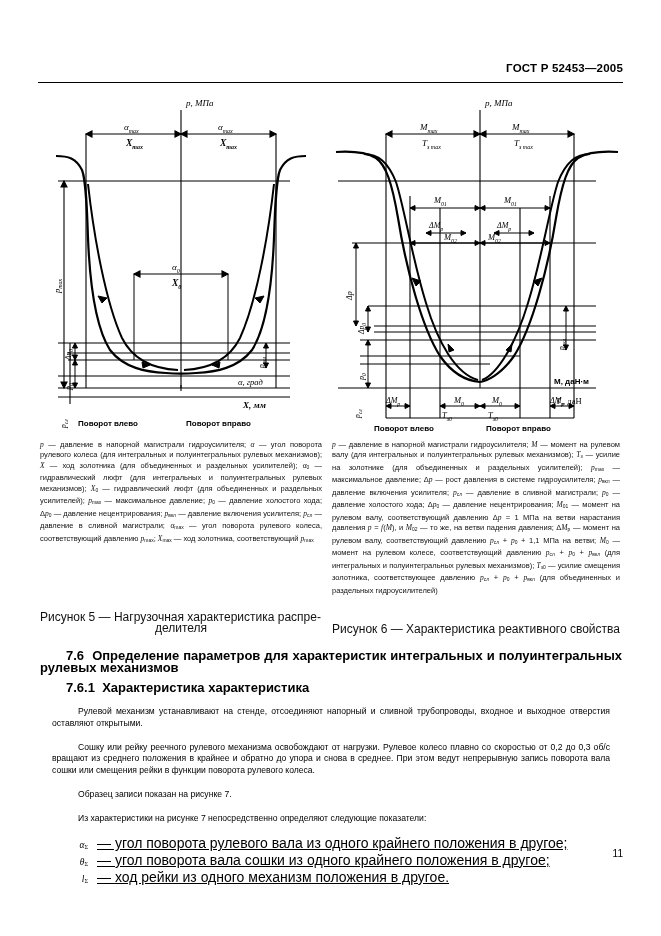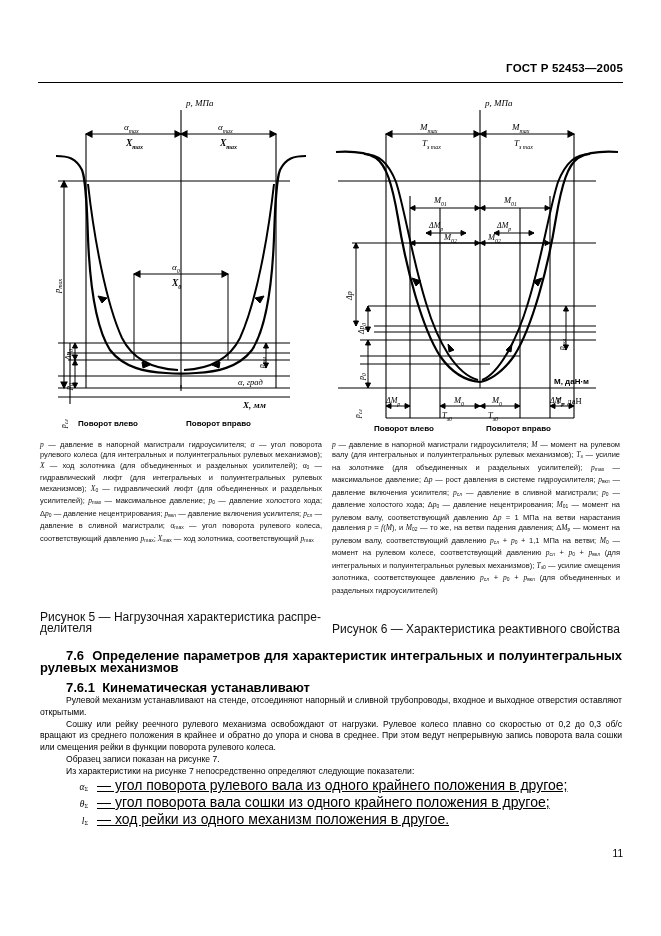--- a/index.html
+++ b/index.html
@@ -68,42 +68,42 @@
   sub { font-size: 66%; vertical-align: -0.22em; }
 
   
   .figtitle {
     position: absolute;
     font-size: 12px;
     line-height: 11px;
     color: #111;
   }
   #figtitle-5 { left: 40px; top: 612px; width: 282px; text-align: left; }
-  #figtitle-5 .l2 { display: block; }
+  #figtitle-5 .l2 { text-align: center; display: block; }
   #figtitle-6 { left: 332px; top: 624px; width: 288px; text-align: center; }
 
   
   .body {
     position: absolute;
     left: 40px; top: 650px;
     width: 582px;
     font-size: 8.6px;
     line-height: 11.9px;
     text-align: justify;
     color: #000;
   }
   .body h2, .body h3 {
     margin: 0;
     font-size: 13px;
     font-weight: bold;
     line-height: 11.9px;
   }
   .sec-76 { text-indent: 26px; margin-bottom: 8px !important; }
   .sec-761 { text-indent: 26px; margin-top: 0; margin-bottom: 1px !important; }
-  .body p { margin: 0; text-indent: 26px; }
+  .body p { margin: 12px; text-indent: 26px; }
   .body p.tight { margin-top: 0px; }
 
   .varlist { margin-top: 1px; }
   .varrow {
     display: flex;
     align-items: baseline;
     line-height: 13.5px;
   }
   .varsym {
     width: 48px;
@@ -493,21 +493,21 @@
   </div>
   <div class="figtitle" id="figtitle-6">Рисунок 6 — Характеристика реактивного свойства</div>
 
   <div class="body">
 
     <h2 class="sec-76">
       <span>7.6</span>&nbsp;&nbsp;<span>Определение параметров для характеристик интегральных и полуинтегральных рулевых механизмов</span>
     </h2>
 
     <h3 class="sec-761">
-      <span>7.6.1</span>&nbsp;&nbsp;<span>Кинематическая устанавливают</span>
+      <span>7.6.1</span>&nbsp;&nbsp;<span>Характеристика характеристика</span>
     </h3>
 
     <p>Рулевой механизм устанавливают на стенде, отсоединяют напорный и сливной трубопроводы, входное и выходное отверстия оставляют открытыми.</p>
     <p class="tight">Сошку или рейку реечного рулевого механизма освобождают от нагрузки. Рулевое колесо плавно со скоростью от 0,2 до 0,3 об/с вращают из среднего положения в крайнее и обратно до упора и снова в среднее. При этом ведут непрерывную запись поворота вала сошки или смещения рейки в функции поворота рулевого колеса.</p>
     <p class="tight">Образец записи показан на рисунке 7.</p>
     <p class="tight">Из характеристики на рисунке 7 непосредственно определяют следующие показатели:</p>
 
     <div class="varlist">
       <div class="varrow">
         <span class="varsym"><span>α</span><sub>Σ</sub></span>

